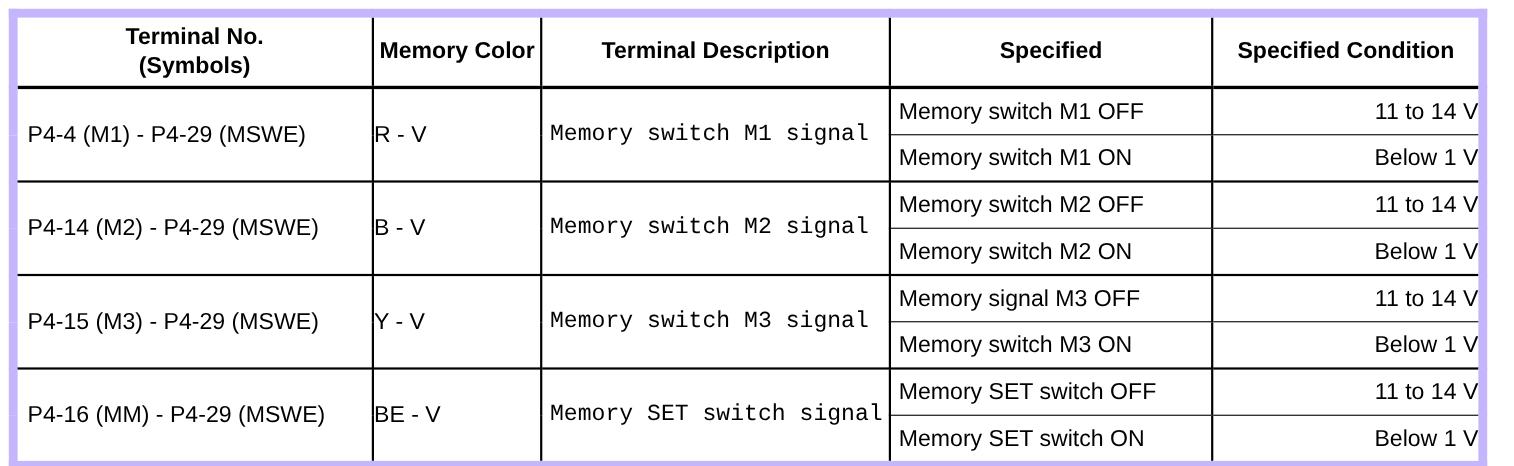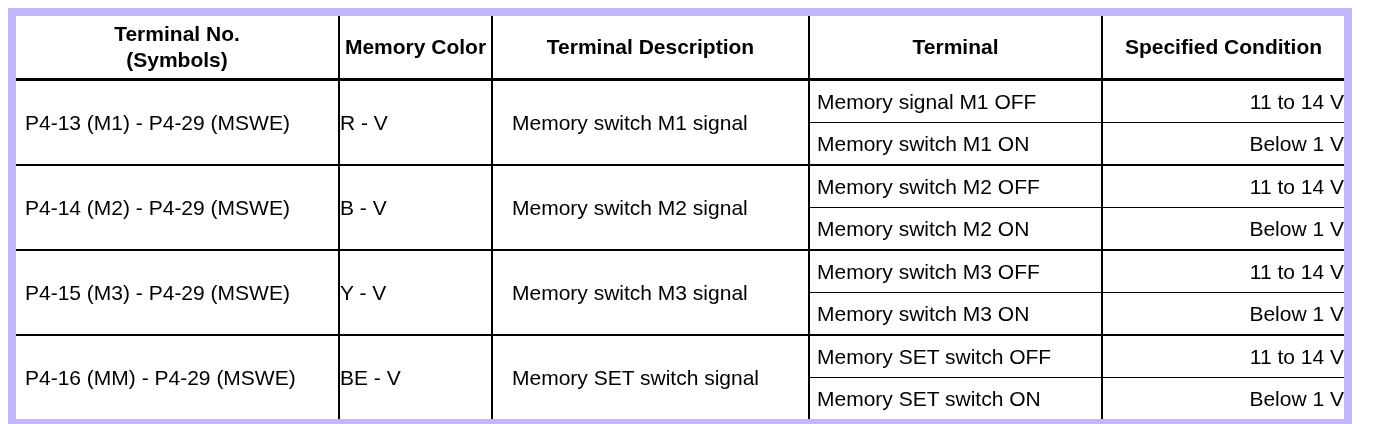--- a/index.html
+++ b/index.html
@@ -37,21 +37,21 @@
     vertical-align: middle;
     white-space: pre-line;
     line-height: 1.25;
   }
   tbody td {
     height: 41px;
     vertical-align: middle;
   }
   .c1 { text-align: left;  padding-left: 9px; }
   .c2 { text-align: left; }
-  .c3 { text-align: left;  padding-left: 19px; }
+  .c3 { text-align: left;  padding-left: 7px; font-family: Liberation Mono, monospace; }
   .c4 { text-align: left;  padding-left: 7px; }
   .c5 { text-align: right; }
   .thin-b { border-bottom-width: 1px; }
   .thin-t { border-top-width: 1px; }
 </style>
 </head>
 <body>
 
 <table class="spec-table">
   <colgroup>
@@ -60,31 +60,31 @@
     <col style="width:317px">
     <col style="width:293px">
     <col style="width:246px">
   </colgroup>
   <thead>
     <tr>
       <th>Terminal No.
 (Symbols)</th>
       <th>Memory Color</th>
       <th>Terminal Description</th>
-      <th>Terminal</th>
+      <th>Specified</th>
       <th>Specified Condition</th>
     </tr>
   </thead>
   <tbody>
 
     <tr>
-      <td rowspan="2" class="c1">P4-13 (M1) - P4-29 (MSWE)</td>
+      <td rowspan="2" class="c1">P4-4 (M1) - P4-29 (MSWE)</td>
       <td rowspan="2" class="c2">R - V</td>
       <td rowspan="2" class="c3">Memory switch M1 signal</td>
-      <td class="c4 thin-b">Memory signal M1 OFF</td>
+      <td class="c4 thin-b">Memory switch M1 OFF</td>
       <td class="c5 thin-b">11 to 14 V</td>
     </tr>
     <tr>
       <td class="c4 thin-t">Memory switch M1 ON</td>
       <td class="c5 thin-t">Below 1 V</td>
     </tr>
 
     <tr>
       <td rowspan="2" class="c1">P4-14 (M2) - P4-29 (MSWE)</td>
       <td rowspan="2" class="c2">B - V</td>
@@ -94,21 +94,21 @@
     </tr>
     <tr>
       <td class="c4 thin-t">Memory switch M2 ON</td>
       <td class="c5 thin-t">Below 1 V</td>
     </tr>
 
     <tr>
       <td rowspan="2" class="c1">P4-15 (M3) - P4-29 (MSWE)</td>
       <td rowspan="2" class="c2">Y - V</td>
       <td rowspan="2" class="c3">Memory switch M3 signal</td>
-      <td class="c4 thin-b">Memory switch M3 OFF</td>
+      <td class="c4 thin-b">Memory signal M3 OFF</td>
       <td class="c5 thin-b">11 to 14 V</td>
     </tr>
     <tr>
       <td class="c4 thin-t">Memory switch M3 ON</td>
       <td class="c5 thin-t">Below 1 V</td>
     </tr>
 
     <tr>
       <td rowspan="2" class="c1">P4-16 (MM) - P4-29 (MSWE)</td>
       <td rowspan="2" class="c2">BE - V</td>

